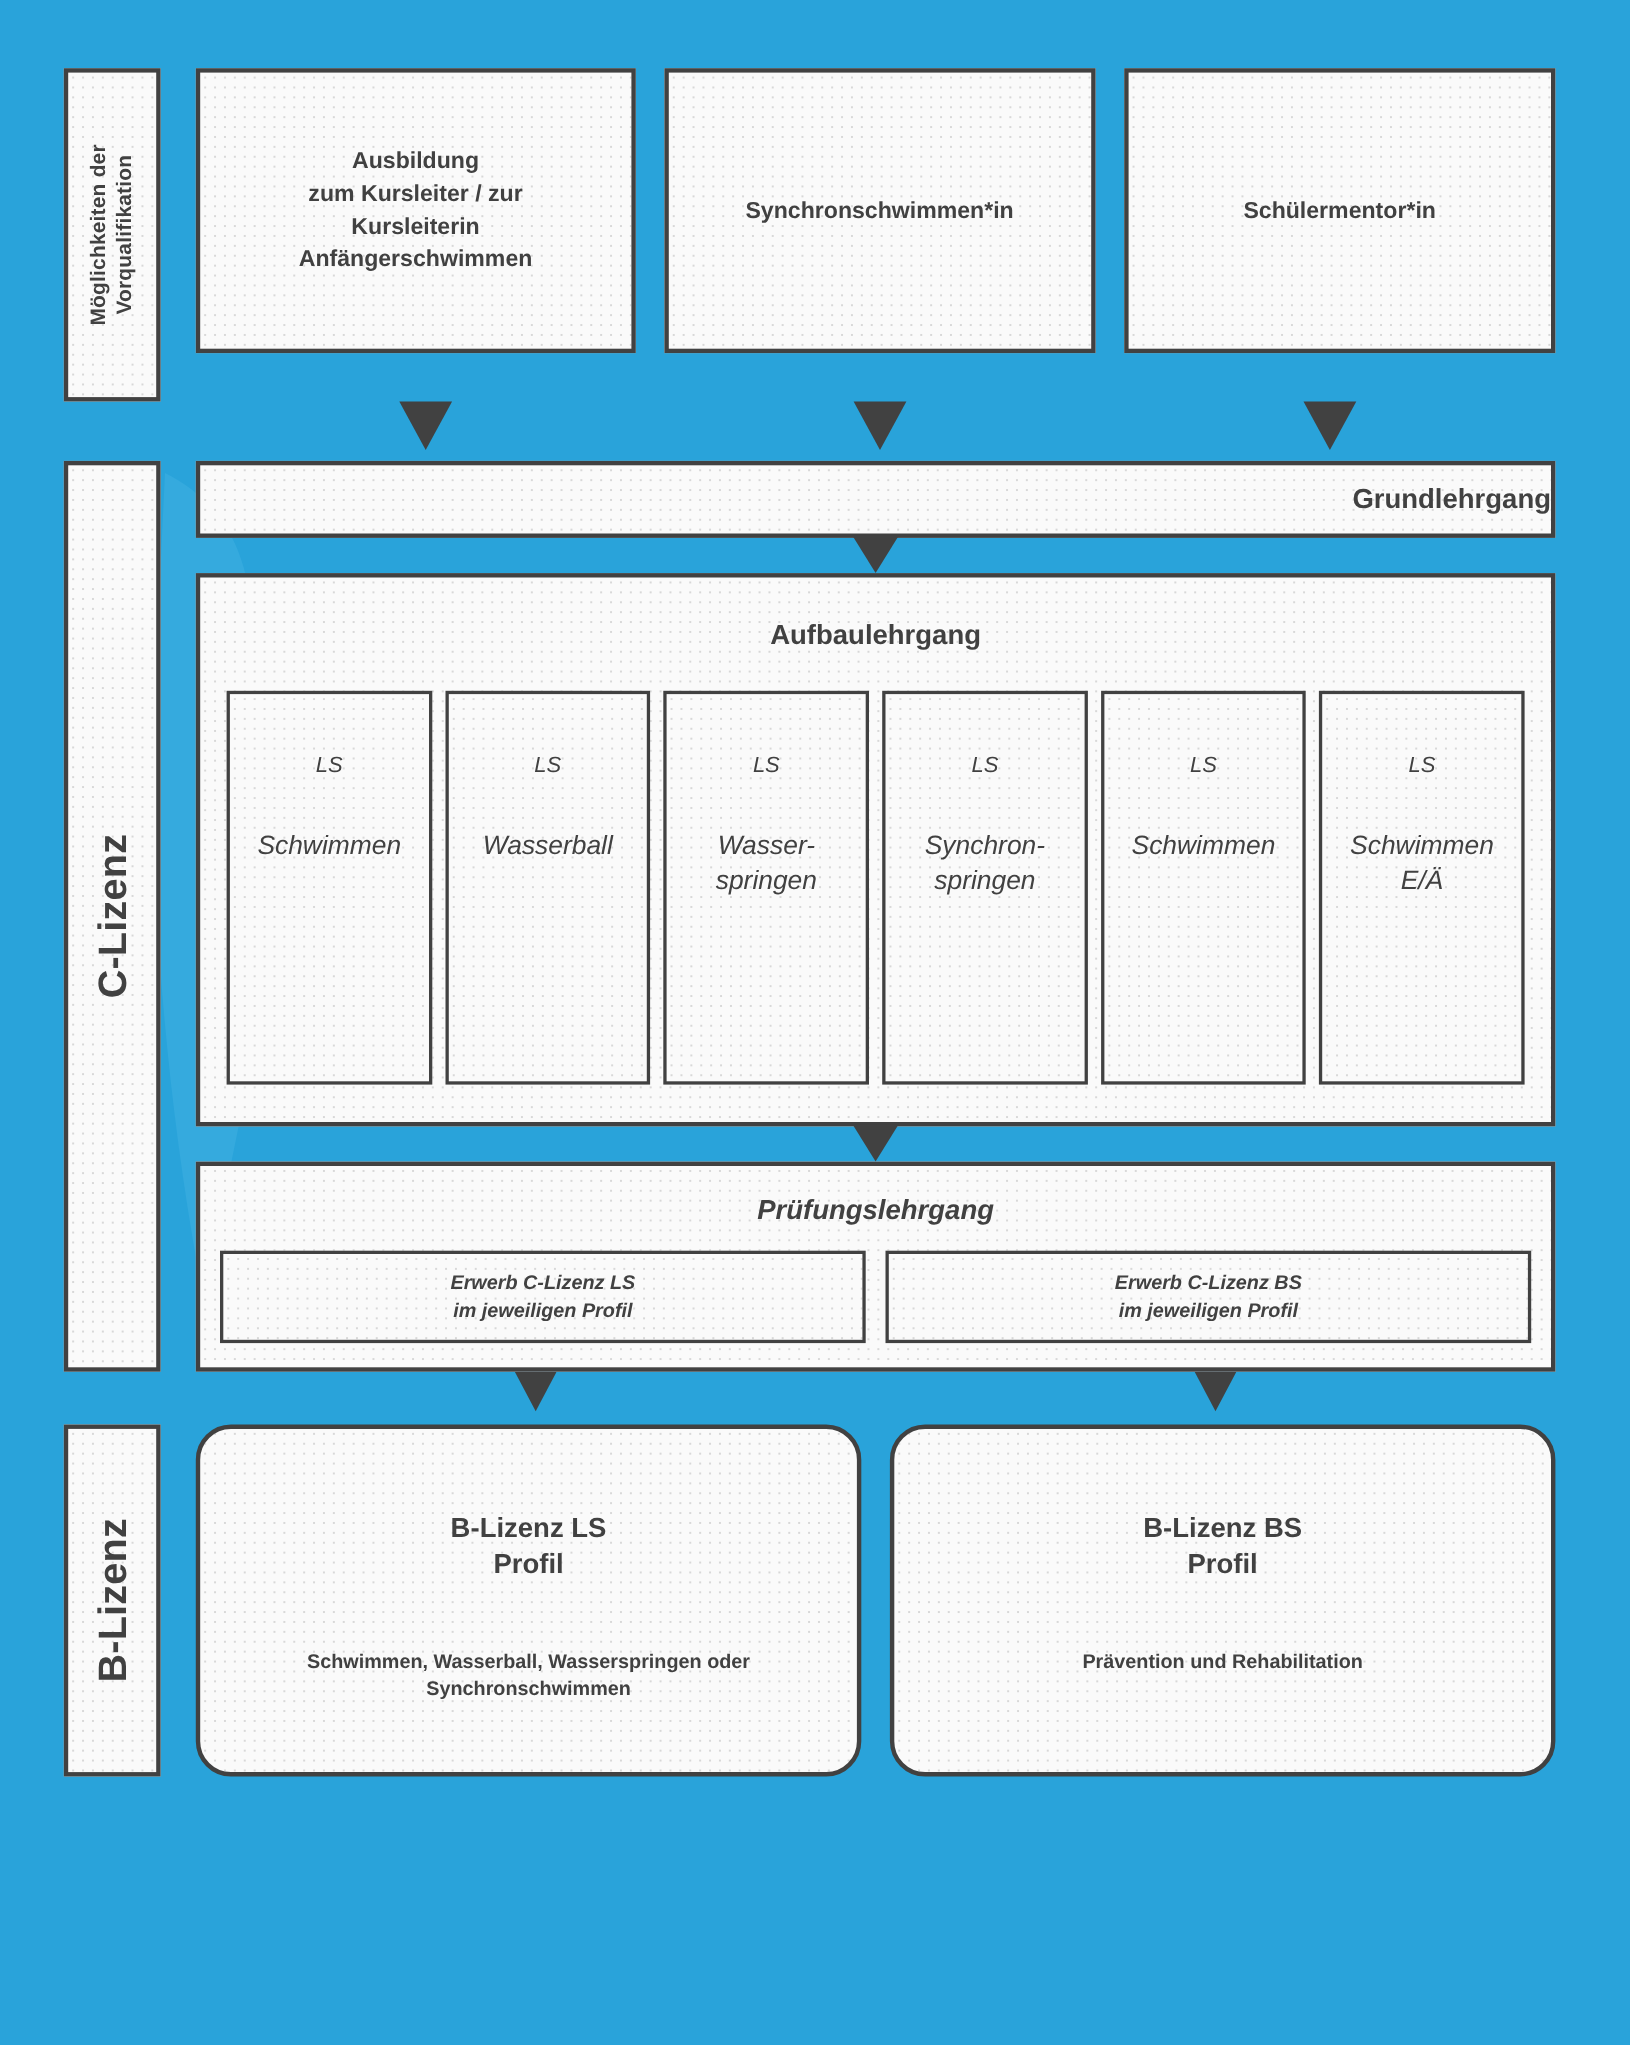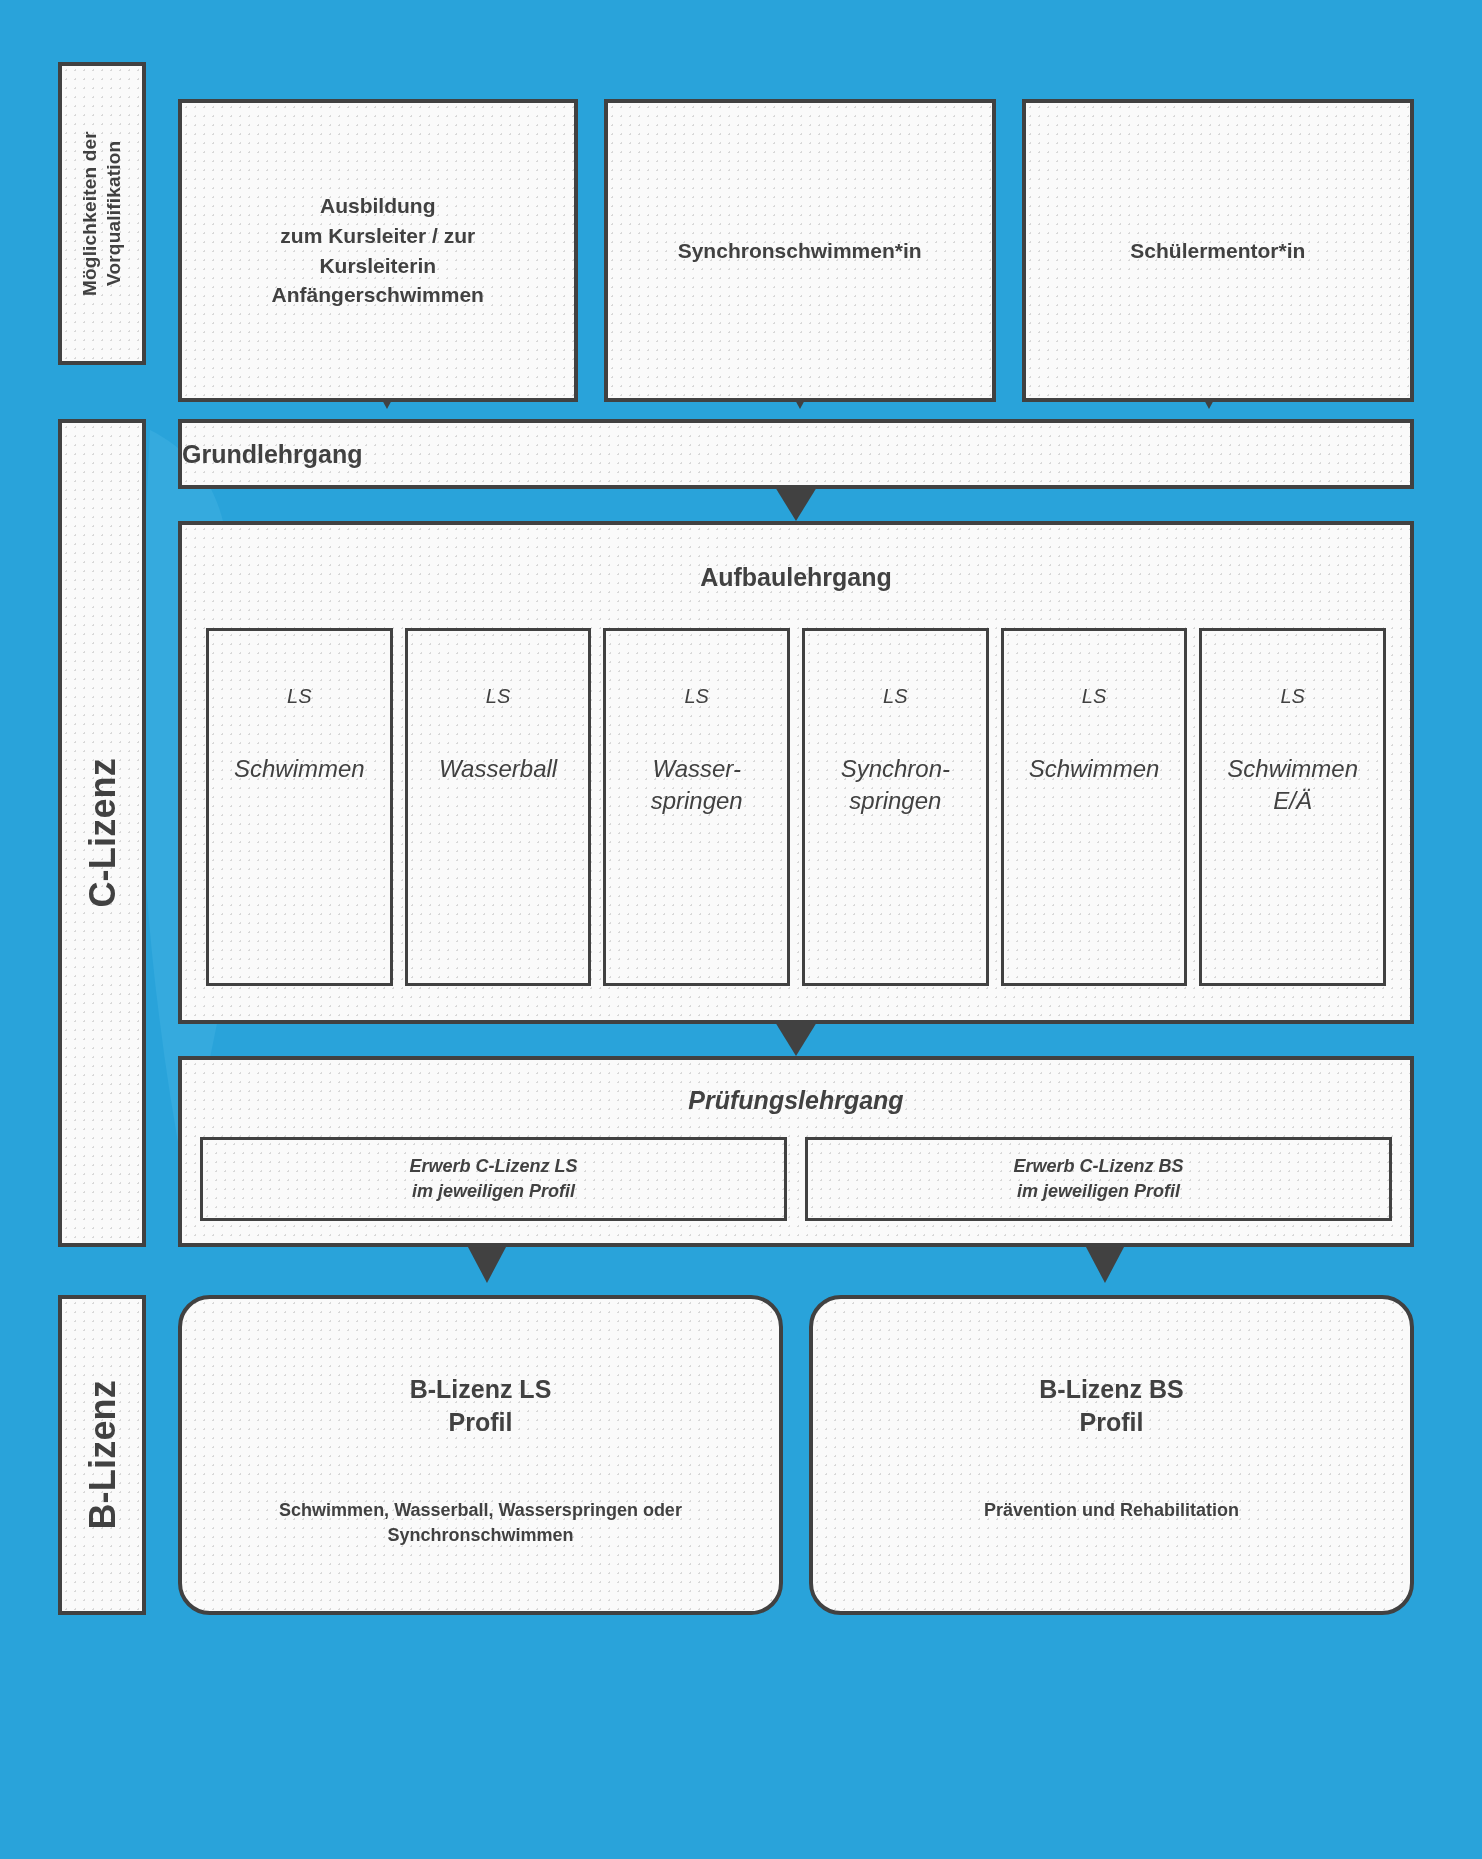--- a/index.html
+++ b/index.html
@@ -68,22 +68,21 @@
   .row { display: flex; }
 
   
   #row-vorqual { height: 303px; }
   #row-vorqual .rail { height: 303px; }
   .vq-cards {
     flex: 1;
     display: flex;
     gap: 26px;
     margin-left: 32px;
-    height: 303px;
-    margin-top: 37px;
+    height: 259px;
   }
   .vq-card {
     flex: 1;
     display: flex;
     align-items: center;
     justify-content: center;
     text-align: center;
     font-size: 21px;
     font-weight: bold;
     line-height: 1.42;
@@ -119,21 +118,21 @@
     margin-left: 32px;
     display: flex;
     flex-direction: column;
     height: 828px;
   }
 
   .bar {
     height: 70px;
     display: flex;
     align-items: center;
-    justify-content: flex-start;
+    justify-content: flex-end;
     font-size: 25px;
     font-weight: bold;
   }
 
   .center-arrow-wrap {
     display: flex;
     justify-content: center;
     height: 34px;
     position: relative;
     z-index: 2;

